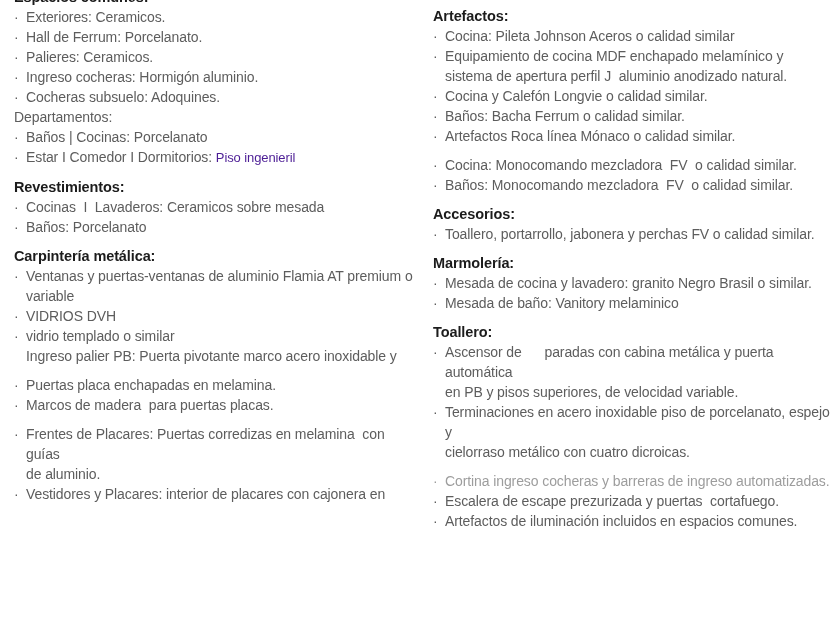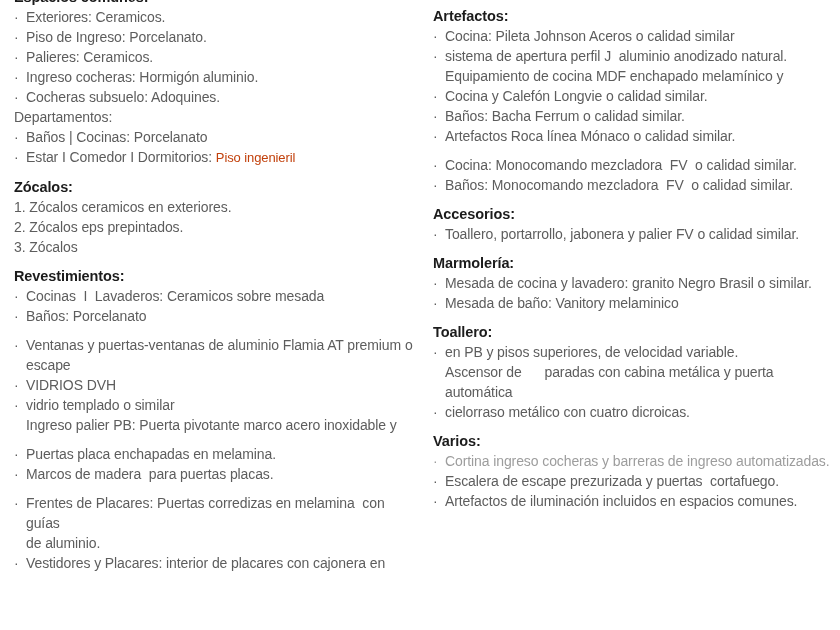--- a/index.html
+++ b/index.html
@@ -49,41 +49,41 @@
 
   .item-text {
     flex: 1 1 auto;
     min-width: 0;
   }
   .line {
     white-space: pre-wrap;
   }
   .item.muted, .item.muted .marker { color: #9d9d9d; }
   .part-muted {
-    color: #c2410c;
+    color: #4c1d95;
     font-size: 13px;
   }
 </style>
 </head>
 <body>
 
 <div class="page">
   <div class="col col-left">
       <section class="section">
         <h2 class="section-title">Espacios comunes:</h2>
         <div class="item">
           <span class="marker">·</span>
           <div class="item-text">
             <div class="line">Exteriores: Ceramicos.</div>
           </div>
         </div>
         <div class="item">
           <span class="marker">·</span>
           <div class="item-text">
-            <div class="line">Piso de Ingreso: Porcelanato.</div>
+            <div class="line">Hall de Ferrum: Porcelanato.</div>
           </div>
         </div>
         <div class="item">
           <span class="marker">·</span>
           <div class="item-text">
             <div class="line">Palieres: Ceramicos.</div>
           </div>
         </div>
         <div class="item">
           <span class="marker">·</span>
@@ -109,58 +109,41 @@
           </div>
         </div>
         <div class="item">
           <span class="marker">·</span>
           <div class="item-text">
             <div class="line"><span class="part">Estar I Comedor I Dormitorios: </span><span class="part-muted">Piso ingenieril</span></div>
           </div>
         </div>
       </section>
       <section class="section">
-        <h2 class="section-title">Zócalos:</h2>
-        <div class="item no-marker">
-          <div class="item-text">
-            <div class="line">1. Zócalos ceramicos en exteriores.</div>
-          </div>
-        </div>
-        <div class="item no-marker">
-          <div class="item-text">
-            <div class="line">2. Zócalos eps prepintados.</div>
-          </div>
-        </div>
-        <div class="item no-marker">
-          <div class="item-text">
-            <div class="line">3. Zócalos</div>
-          </div>
-        </div>
-      </section>
-      <section class="section">
         <h2 class="section-title">Revestimientos:</h2>
         <div class="item">
           <span class="marker">·</span>
           <div class="item-text">
             <div class="line">Cocinas  I  Lavaderos: Ceramicos sobre mesada</div>
           </div>
         </div>
         <div class="item">
           <span class="marker">·</span>
           <div class="item-text">
             <div class="line">Baños: Porcelanato</div>
           </div>
         </div>
       </section>
       <section class="section">
+        <h2 class="section-title">Carpintería metálica:</h2>
         <div class="item">
           <span class="marker">·</span>
           <div class="item-text">
             <div class="line">Ventanas y puertas-ventanas de aluminio Flamia AT premium o</div>
-            <div class="line">escape</div>
+            <div class="line">variable</div>
           </div>
         </div>
         <div class="item">
           <span class="marker">·</span>
           <div class="item-text">
             <div class="line">VIDRIOS DVH</div>
           </div>
         </div>
         <div class="item">
           <span class="marker">·</span>
@@ -205,22 +188,22 @@
         <h2 class="section-title">Artefactos:</h2>
         <div class="item">
           <span class="marker">·</span>
           <div class="item-text">
             <div class="line">Cocina: Pileta Johnson Aceros o calidad similar</div>
           </div>
         </div>
         <div class="item">
           <span class="marker">·</span>
           <div class="item-text">
+            <div class="line">Equipamiento de cocina MDF enchapado melamínico y</div>
             <div class="line">sistema de apertura perfil J  aluminio anodizado natural.</div>
-            <div class="line">Equipamiento de cocina MDF enchapado melamínico y</div>
           </div>
         </div>
         <div class="item">
           <span class="marker">·</span>
           <div class="item-text">
             <div class="line">Cocina y Calefón Longvie o calidad similar.</div>
           </div>
         </div>
         <div class="item">
           <span class="marker">·</span>
@@ -247,21 +230,21 @@
           <div class="item-text">
             <div class="line">Baños: Monocomando mezcladora  FV  o calidad similar.</div>
           </div>
         </div>
       </section>
       <section class="section">
         <h2 class="section-title">Accesorios:</h2>
         <div class="item">
           <span class="marker">·</span>
           <div class="item-text">
-            <div class="line">Toallero, portarrollo, jabonera y palier FV o calidad similar.</div>
+            <div class="line">Toallero, portarrollo, jabonera y perchas FV o calidad similar.</div>
           </div>
         </div>
       </section>
       <section class="section">
         <h2 class="section-title">Marmolería:</h2>
         <div class="item">
           <span class="marker">·</span>
           <div class="item-text">
             <div class="line">Mesada de cocina y lavadero: granito Negro Brasil o similar.</div>
           </div>
@@ -271,33 +254,33 @@
           <div class="item-text">
             <div class="line">Mesada de baño: Vanitory melaminico</div>
           </div>
         </div>
       </section>
       <section class="section">
         <h2 class="section-title">Toallero:</h2>
         <div class="item">
           <span class="marker">·</span>
           <div class="item-text">
+            <div class="line">Ascensor de      paradas con cabina metálica y puerta automática</div>
             <div class="line">en PB y pisos superiores, de velocidad variable.</div>
-            <div class="line">Ascensor de      paradas con cabina metálica y puerta automática</div>
-          </div>
-        </div>
-        <div class="item">
-          <span class="marker">·</span>
-          <div class="item-text">
+          </div>
+        </div>
+        <div class="item">
+          <span class="marker">·</span>
+          <div class="item-text">
+            <div class="line">Terminaciones en acero inoxidable piso de porcelanato, espejo y</div>
             <div class="line">cielorraso metálico con cuatro dicroicas.</div>
           </div>
         </div>
       </section>
       <section class="section">
-        <h2 class="section-title">Varios:</h2>
         <div class="item muted">
           <span class="marker">·</span>
           <div class="item-text">
             <div class="line">Cortina ingreso cocheras y barreras de ingreso automatizadas.</div>
           </div>
         </div>
         <div class="item">
           <span class="marker">·</span>
           <div class="item-text">
             <div class="line">Escalera de escape prezurizada y puertas  cortafuego.</div>

